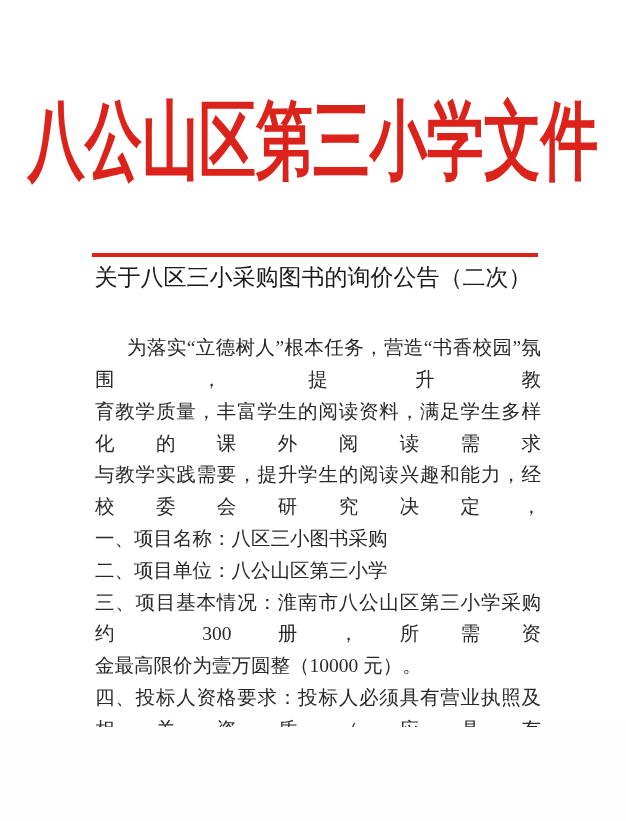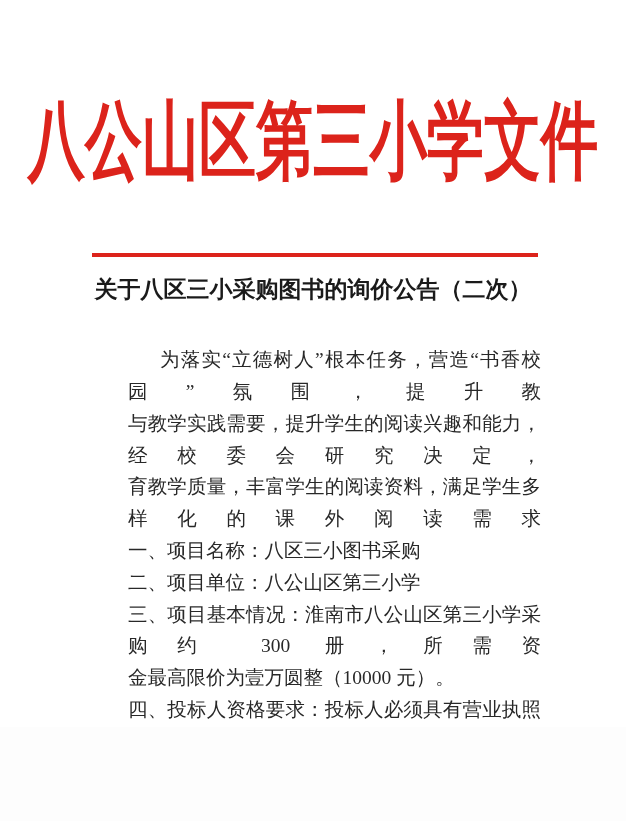--- a/index.html
+++ b/index.html
@@ -33,41 +33,40 @@
     transform-origin: 50% 0;
     letter-spacing: 0px;
   }
   .red-rule {
     height: 4px;
     background: var(--accent-red);
     width: 446px;
     margin: 98px 0 0 92px;
   }
   .doc-title {
-    margin: 12px;
+    margin: 0;
     padding-top: 5px;
     text-align: center;
     font-size: 23px;
     line-height: 1.4;
-    font-weight: 700;
+    font-weight: 400;
     color: var(--title-text);
     white-space: nowrap;
   }
   .doc-body {
     margin-top: 38px;
     padding-left: 95px;
     padding-right: 85px;
     color: var(--body-text);
     font-size: 19.5px;
     line-height: 31.8px;
   }
   .line {
     text-align: left;
     white-space: normal;
-    margin-left: 33px;
   }
   .line.jz {
     text-align: justify;
     text-align-last: justify;
   }
   .line.ind {
     text-indent: 32px;
   }
 </style>
 </head>
@@ -76,22 +75,22 @@
 <div class="page">
 
   <div class="letterhead">八公山区第三小学文件</div>
 
   <div class="red-rule"></div>
 
   <div class="doc-title">关于八区三小采购图书的询价公告（二次）</div>
 
   <div class="doc-body">
     <div class="line jz ind">为落实“立德树人”根本任务，营造“书香校园”氛围，提升教</div>
+    <div class="line jz">育教学质量，丰富学生的阅读资料，满足学生多样化的课外阅读需求</div>
     <div class="line jz">与教学实践需要，提升学生的阅读兴趣和能力，经校委会研究决定，</div>
-    <div class="line jz">育教学质量，丰富学生的阅读资料，满足学生多样化的课外阅读需求</div>
     <div class="line">一、项目名称：八区三小图书采购</div>
     <div class="line">二、项目单位：八公山区第三小学</div>
     <div class="line jz">三、项目基本情况：淮南市八公山区第三小学采购约 300 册，所需资</div>
     <div class="line">金最高限价为壹万圆整（10000 元）。</div>
     <div class="line jz">四、投标人资格要求：投标人必须具有营业执照及相关资质（应具有</div>
 
   </div>
 
 </div>
 

